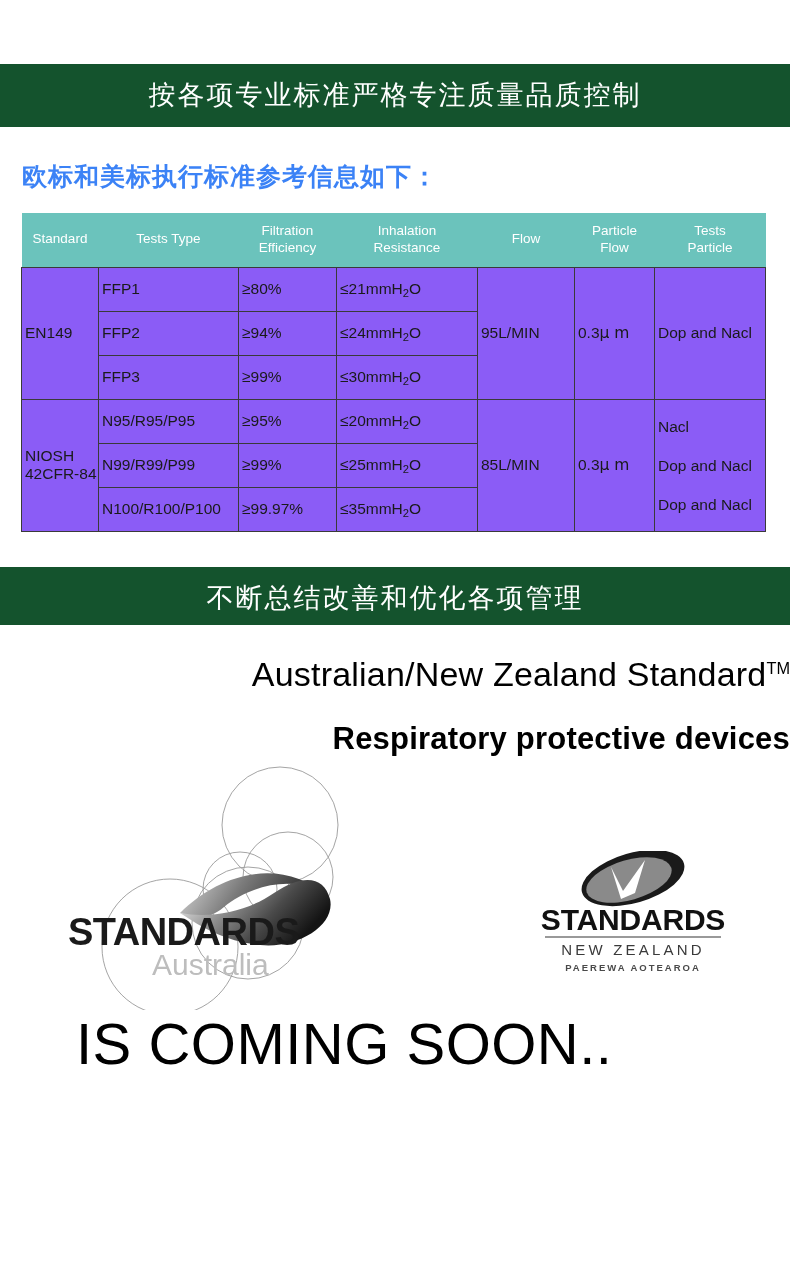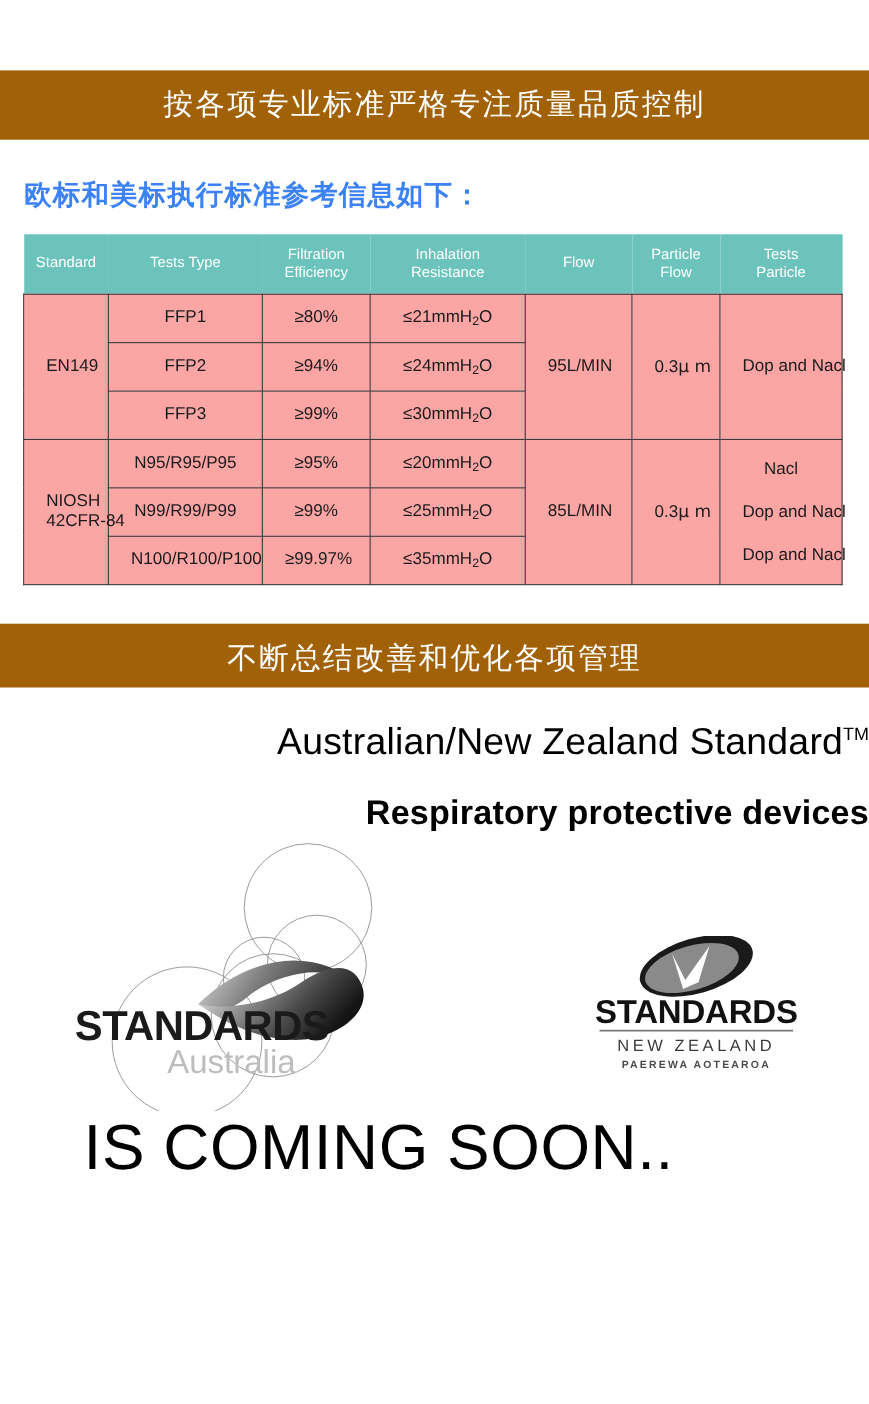--- a/index.html
+++ b/index.html
@@ -28,21 +28,21 @@
   .hero-sub{
     margin-top:22px;
     font-size:21px;
     color:#111;
     letter-spacing:.5px;
   }
 
   
   .banner{
     width:100%;
-    background:#a16207;
+    background:#14532d;
     color:#ffffff;
     text-align:center;
     font-size:27px;
     letter-spacing:2px;
     box-sizing:border-box;
   }
   .banner-1{margin-top:38px;height:63px;line-height:63px;}
   .banner-2{margin-top:35px;height:58px;line-height:62px;}
 
   
@@ -70,25 +70,25 @@
     font-weight:400;
     font-size:13.5px;
     line-height:1.25;
     padding:10px 2px;
     border:none;
     text-align:center;
     vertical-align:middle;
   }
   table.std td{
     border:1.4px solid #3a3a3a;
-    text-align:center;
+    text-align:left;
     vertical-align:middle;
     height:39px;
-    padding:2px 20px;
-    background:#fca5a5;
+    padding:2px 3px;
+    background:#8b5cf6;
     white-space:nowrap;
   }
   .sub2{font-size:.72em;vertical-align:-.25em;}
   .mu{font-family:"DejaVu Sans",sans-serif;}
   .tp-cell{line-height:39px;height:39px;}
   .tp-stack{display:block;}
 
   
   .anz{
     text-align:right;

